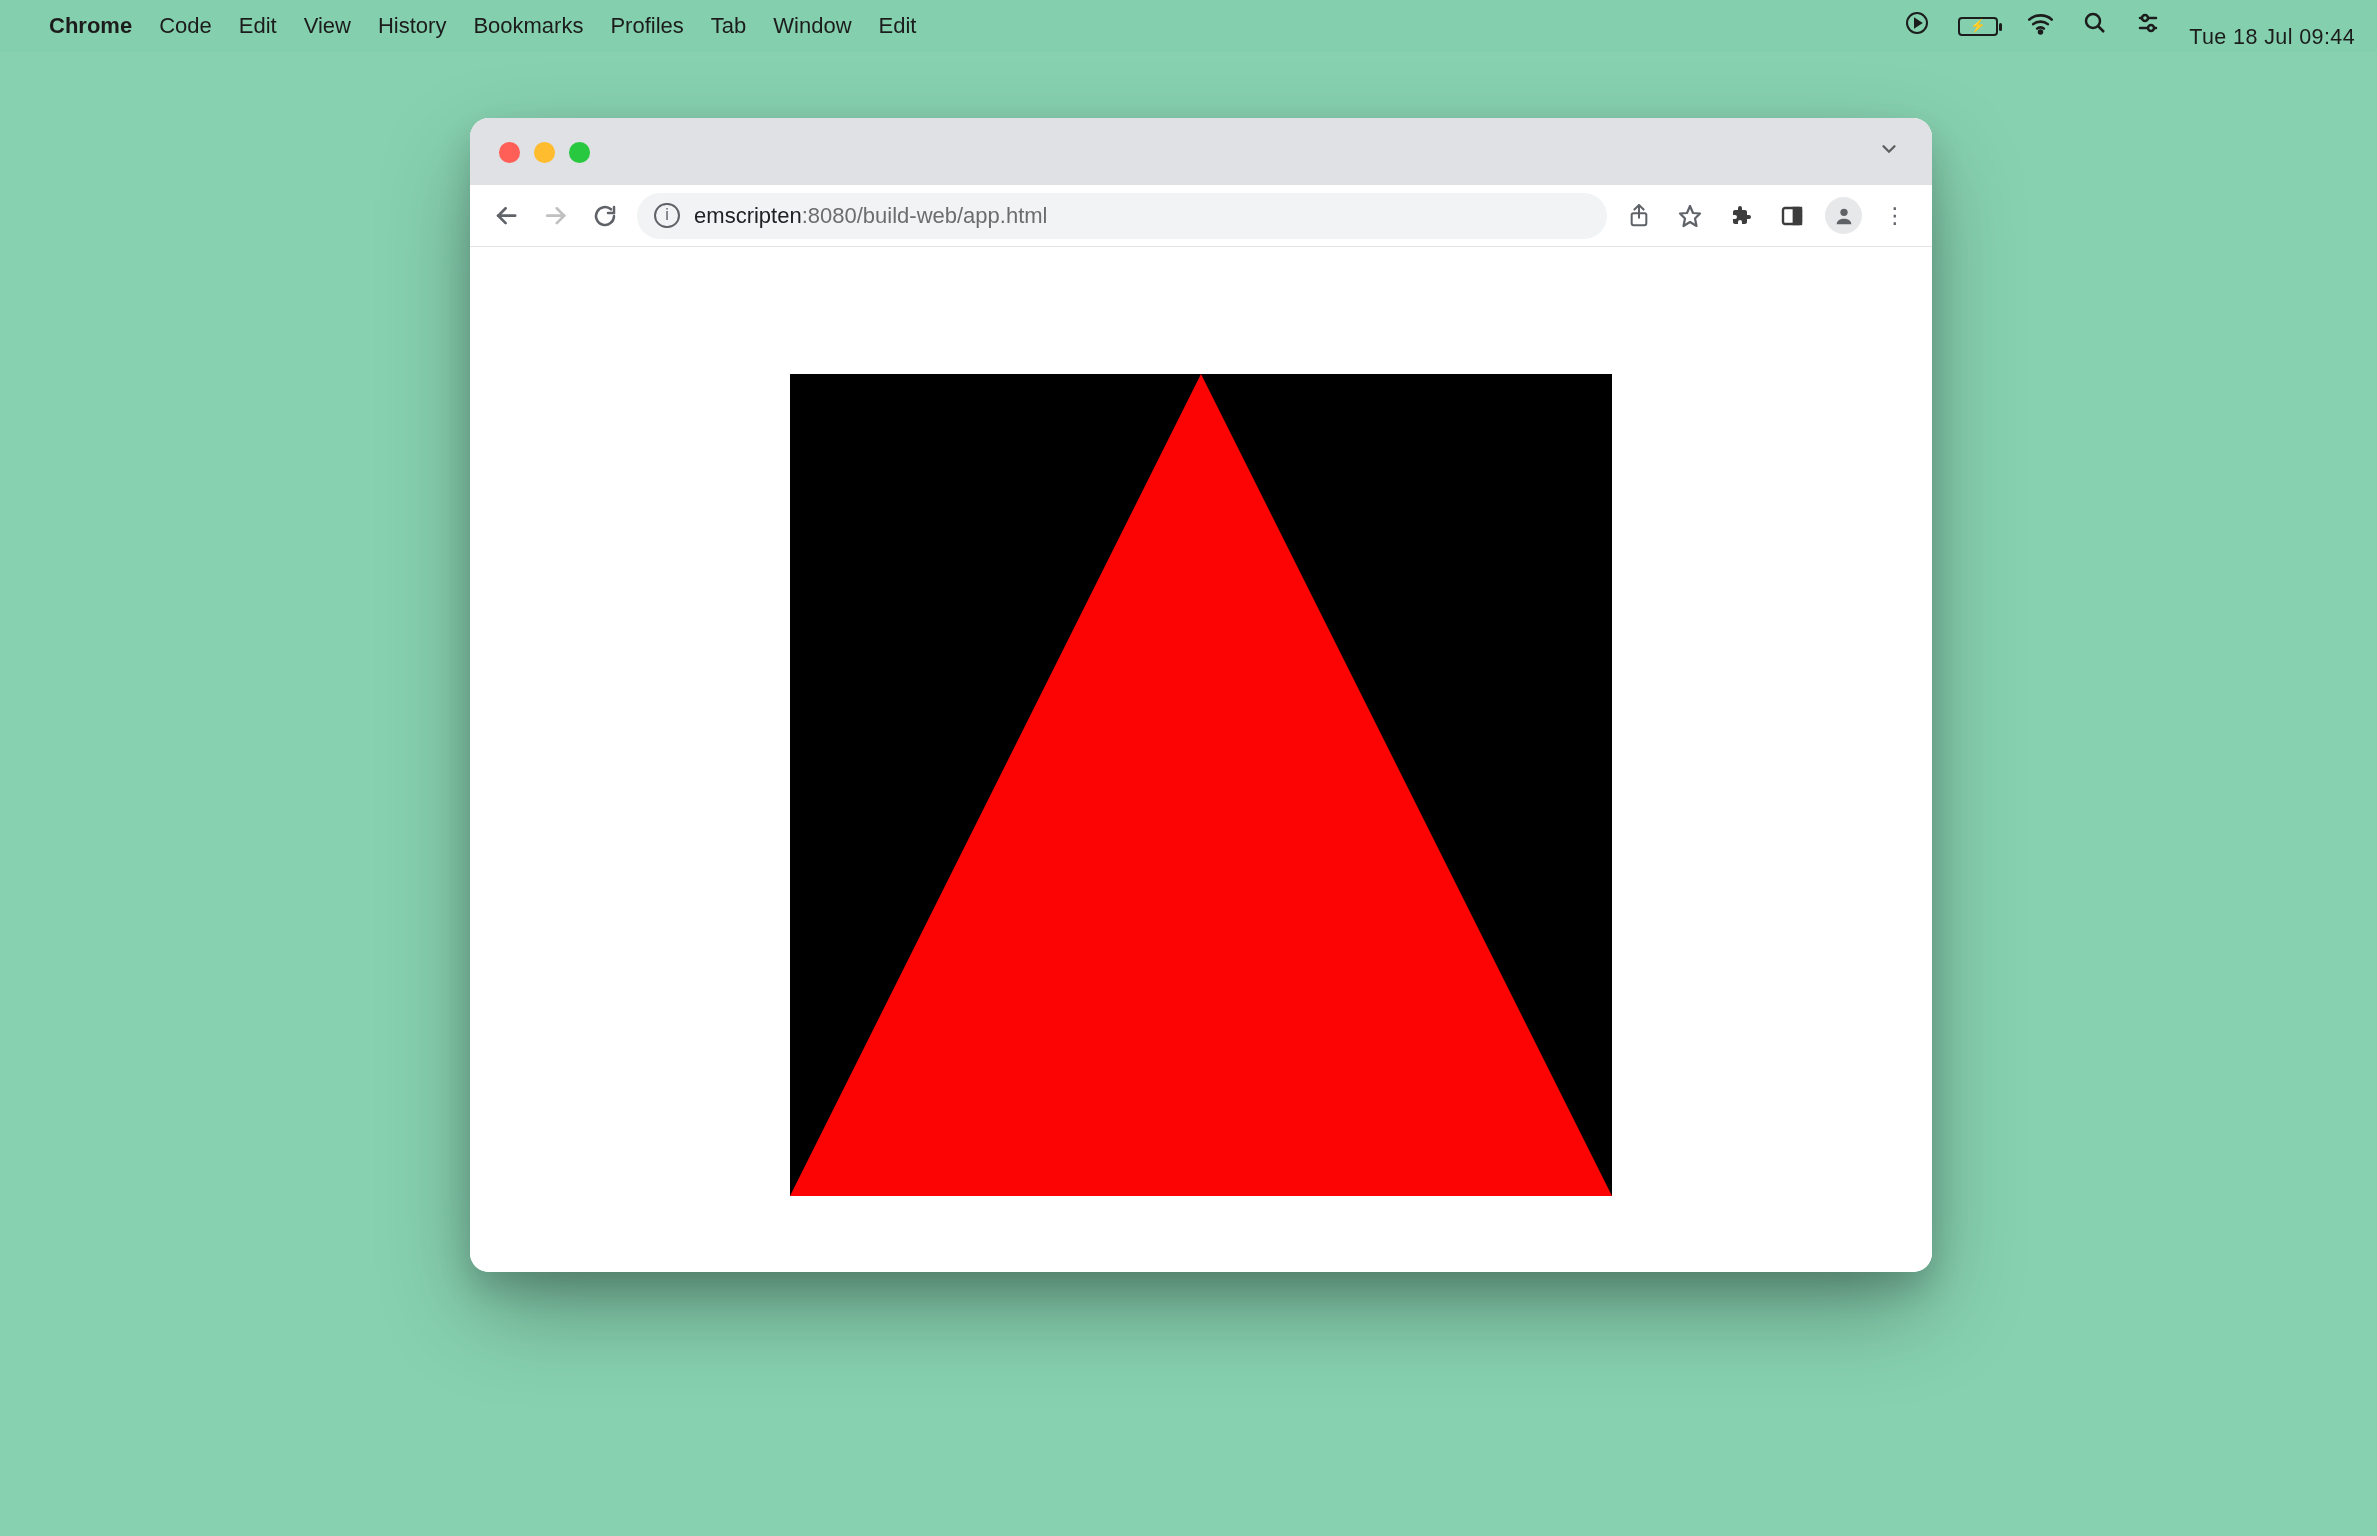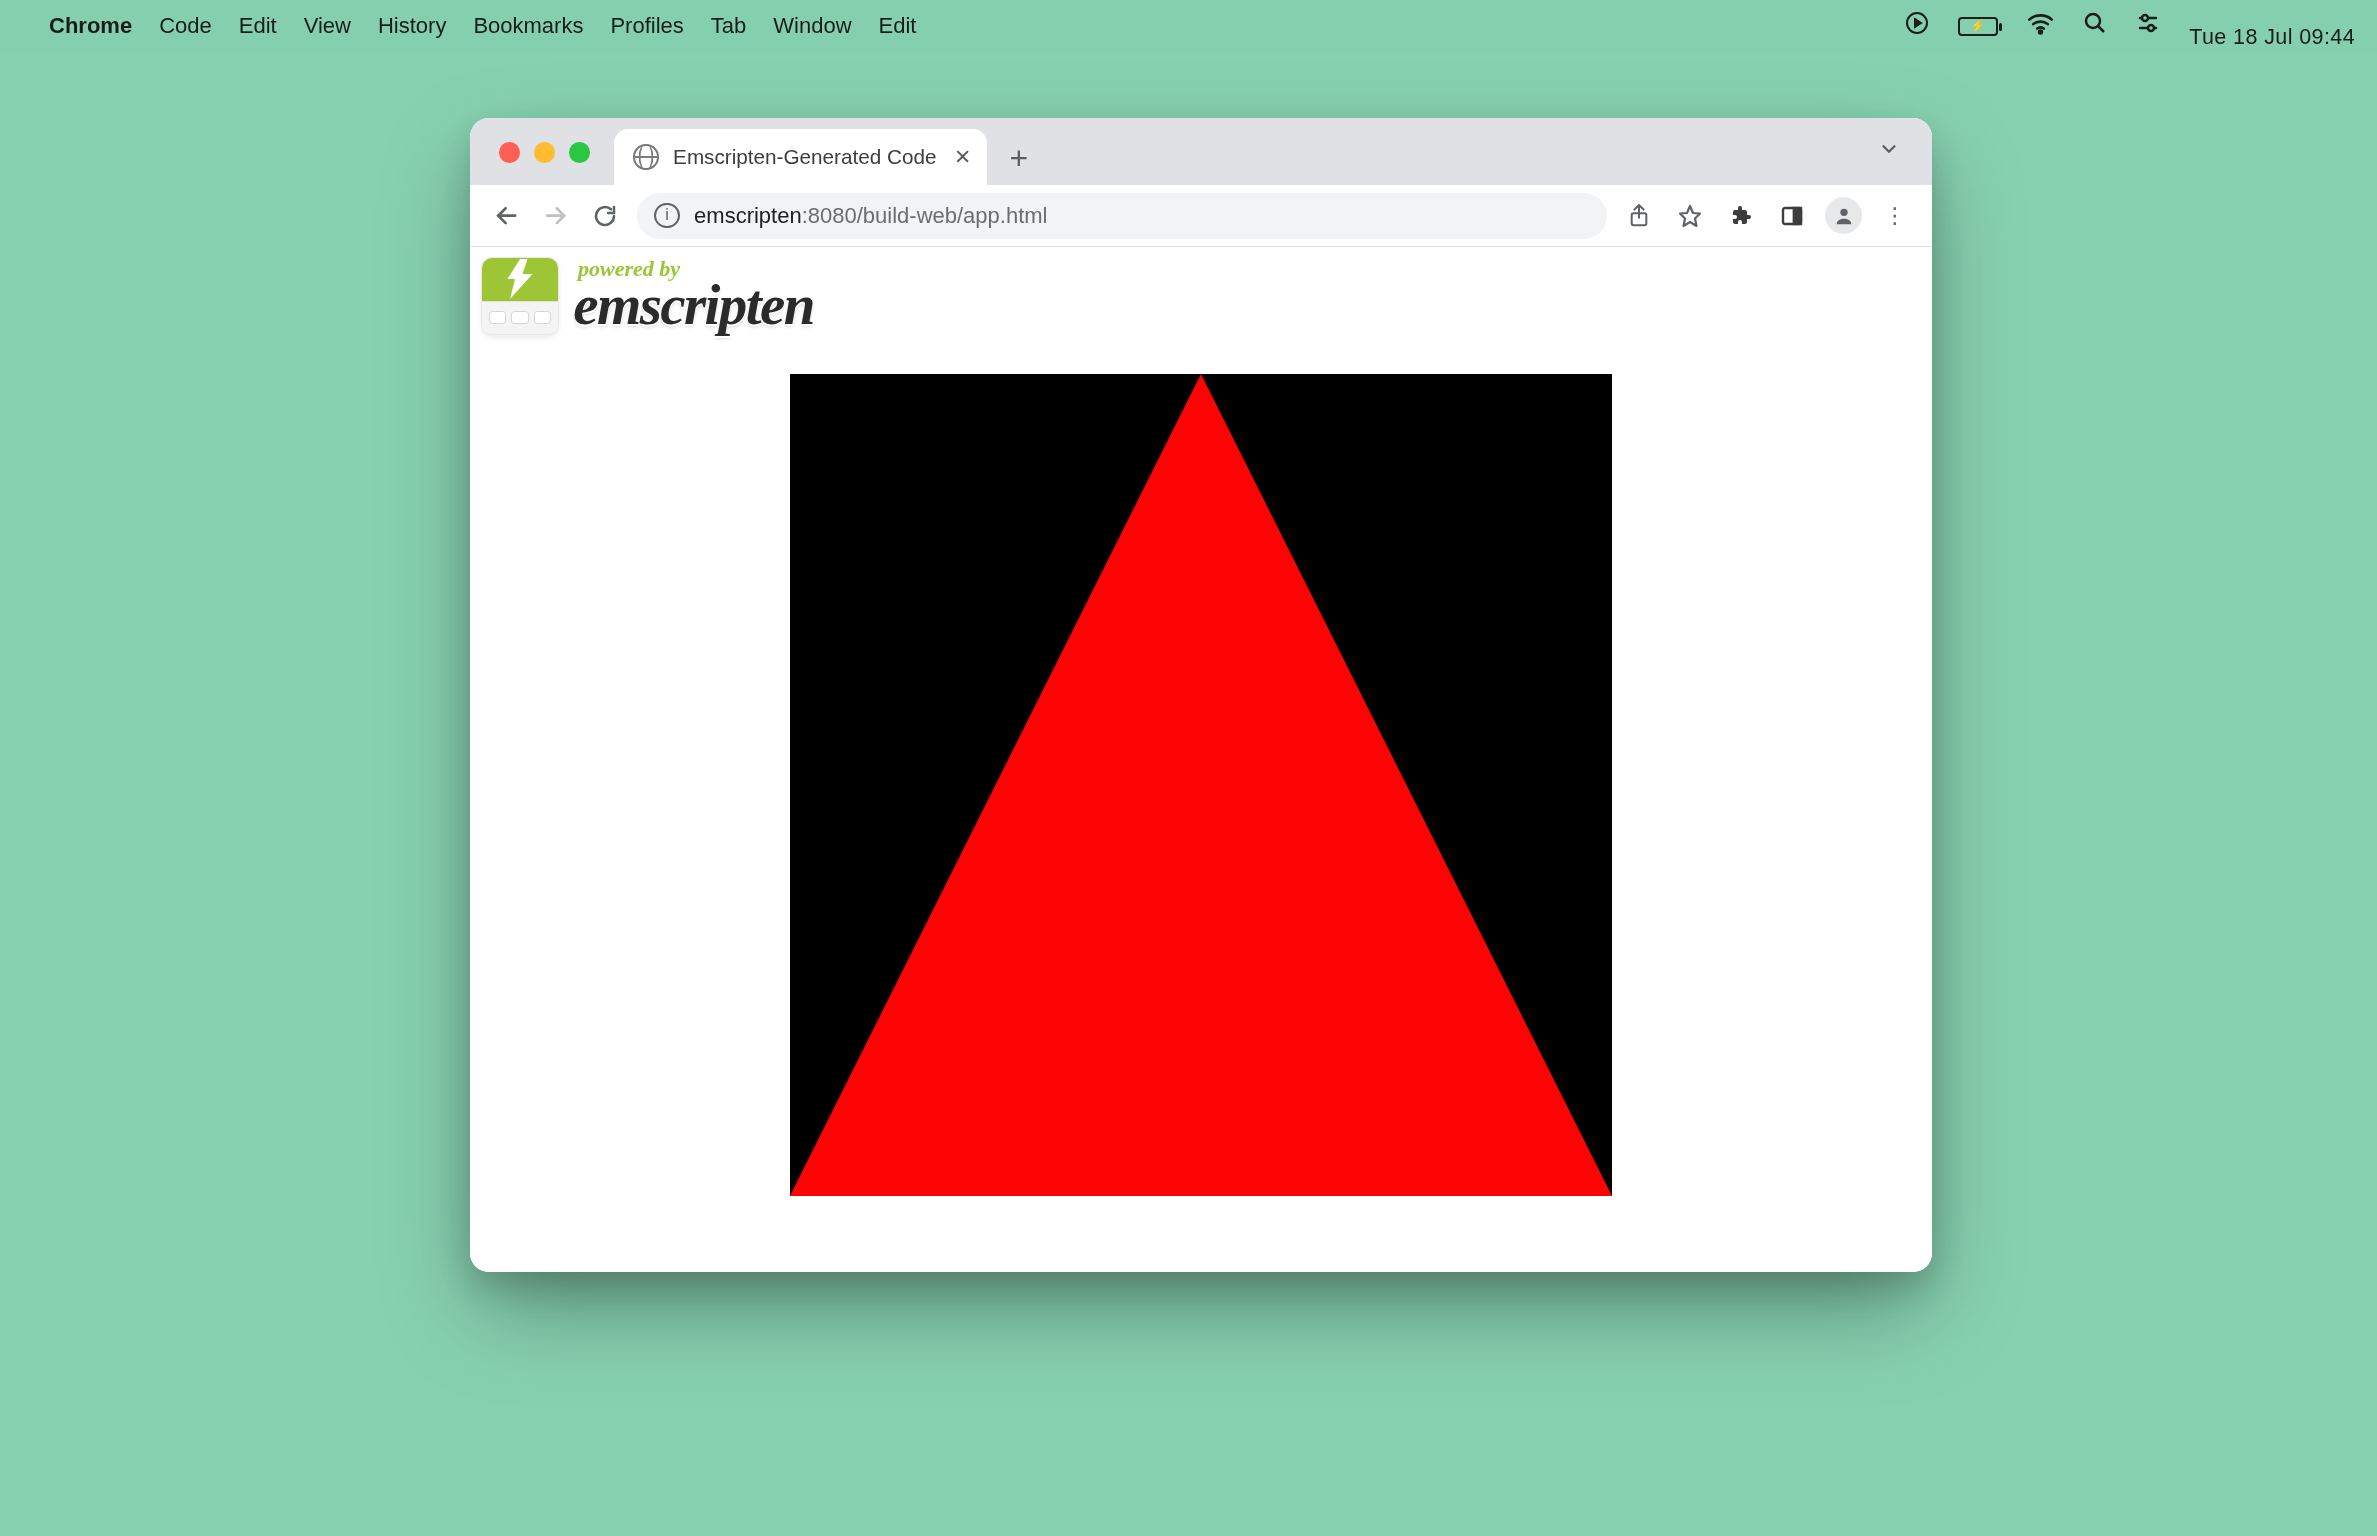--- a/index.html
+++ b/index.html
@@ -315,28 +315,20 @@
 </div>
 
 <div class="chrome-window">
 
   <div class="tab-strip">
     <div class="traffic-lights">
       <div class="tl tl-close"></div>
       <div class="tl tl-min"></div>
       <div class="tl tl-max"></div>
     </div>
-    <div class="tabs-area">
-      <div class="tab">
-        <span class="favicon"></span>
-        <span>Emscripten-Generated Code</span>
-        <span class="tab-close">✕</span>
-      </div>
-      <div class="new-tab-btn">+</div>
-    </div>
     <div class="tab-strip-right">
       <span class="tab-overflow">
         <svg width="22" height="22" viewBox="0 0 24 24" fill="none" stroke="#5e5e5e" stroke-width="2.5" stroke-linecap="round">
             <polyline points="6 9 12 15 18 9"></polyline>
           </svg>
       </span>
     </div>
   </div>
 
   <div class="toolbar">
@@ -396,38 +388,20 @@
             <circle cx="12" cy="8" r="4"></circle>
             <path d="M4 21c0-4 4-6 8-6s8 2 8 6"></path>
           </svg>
       </span>
       <span class="chrome-icon kebab">⋮</span>
     </div>
   </div>
 
   <div class="page-content">
 
-    <div class="emscripten-banner">
-      <div class="em-logo">
-        <div class="em-logo-top">
-          <svg viewBox="0 0 24 32" fill="#ffffff">
-              <polygon points="12,0 2,16 8,16 4,32 22,12 14,12 18,0"></polygon>
-            </svg>
-        </div>
-        <div class="em-logo-bottom">
-          <div class="em-key"></div>
-            <div class="em-key"></div>
-            <div class="em-key"></div>
-        </div>
-      </div>
-      <div class="em-wordmark">
-        <span class="em-powered">powered by</span>
-        <span class="em-name">emscripten</span>
-      </div>
-    </div>
 
     <div class="canvas-wrap">
       <div class="red-triangle"></div>
     </div>
 
   </div>
 </div>
 
 
 </body></html>

